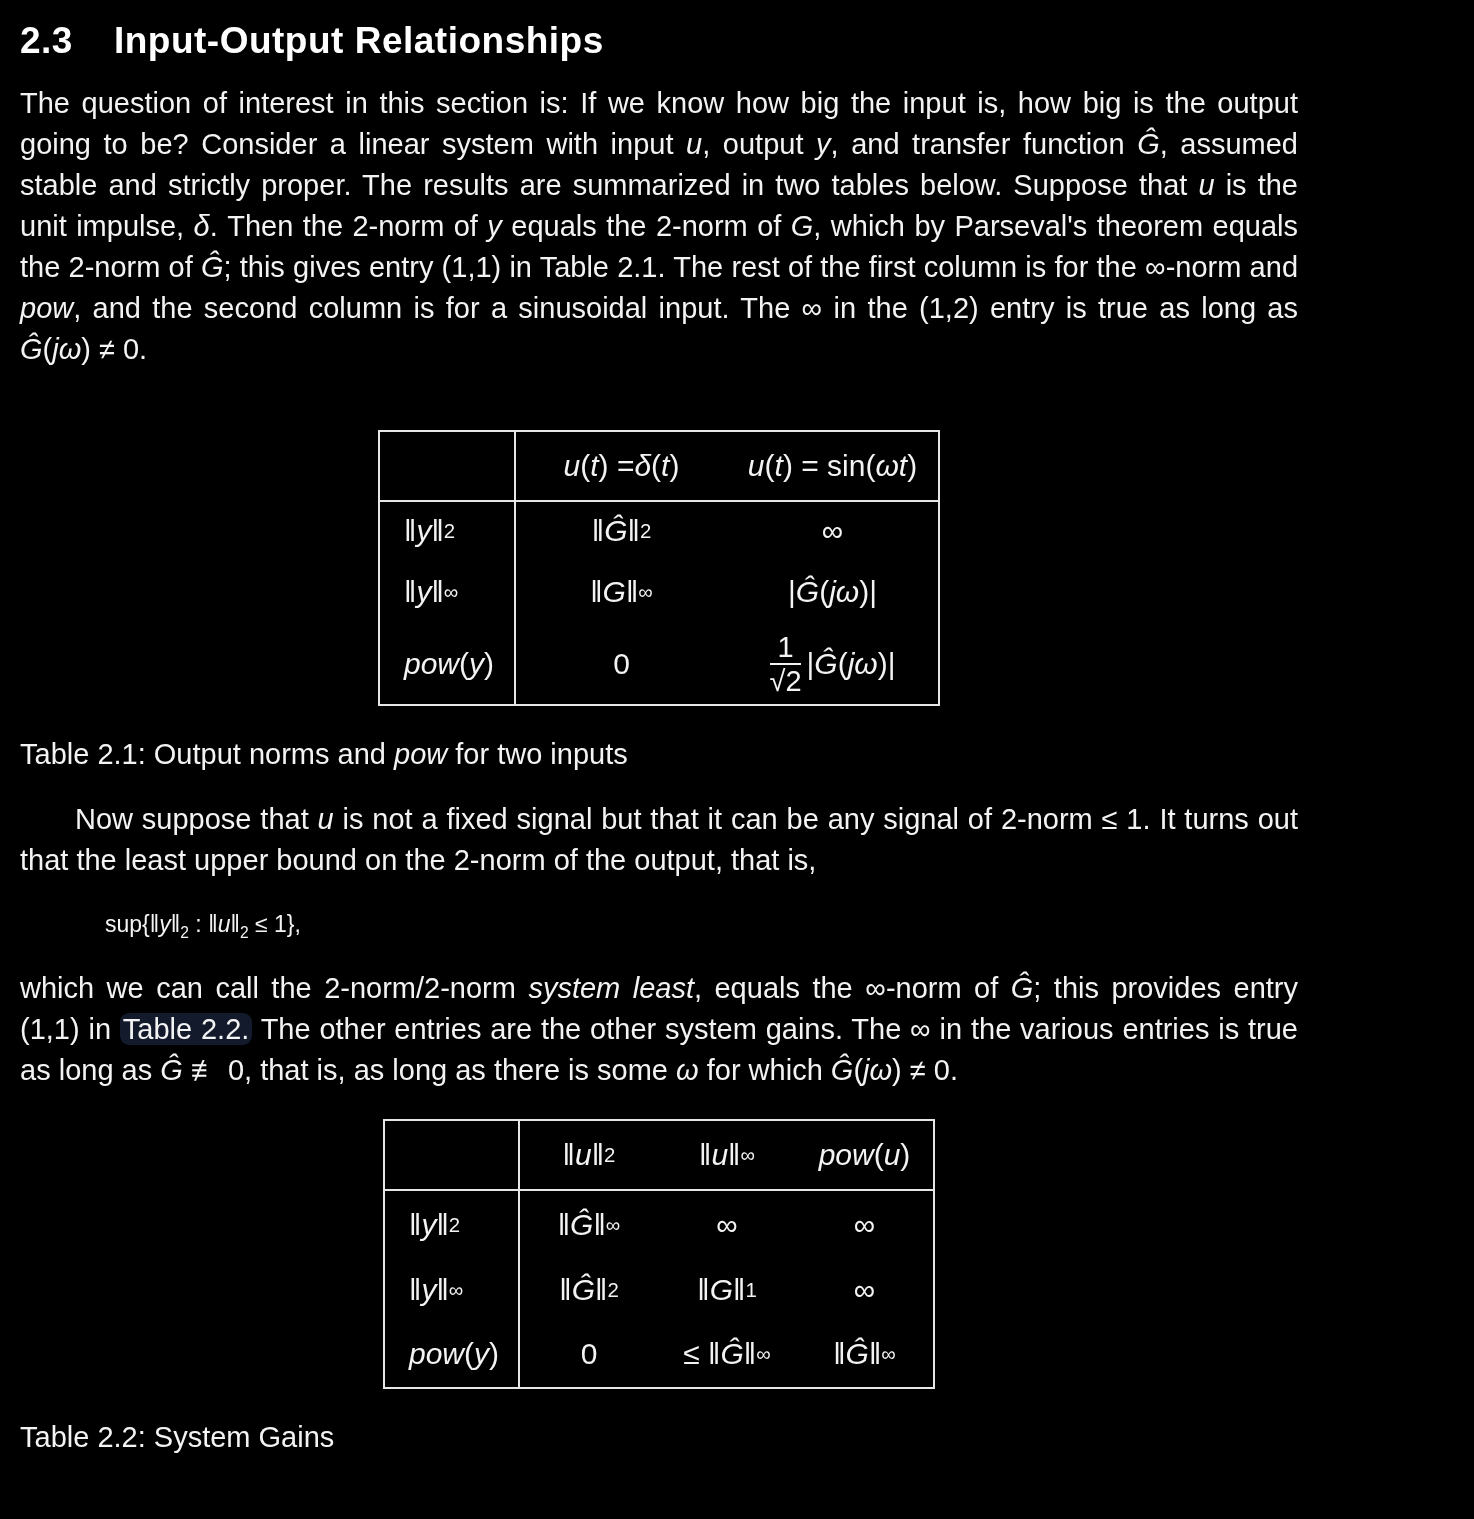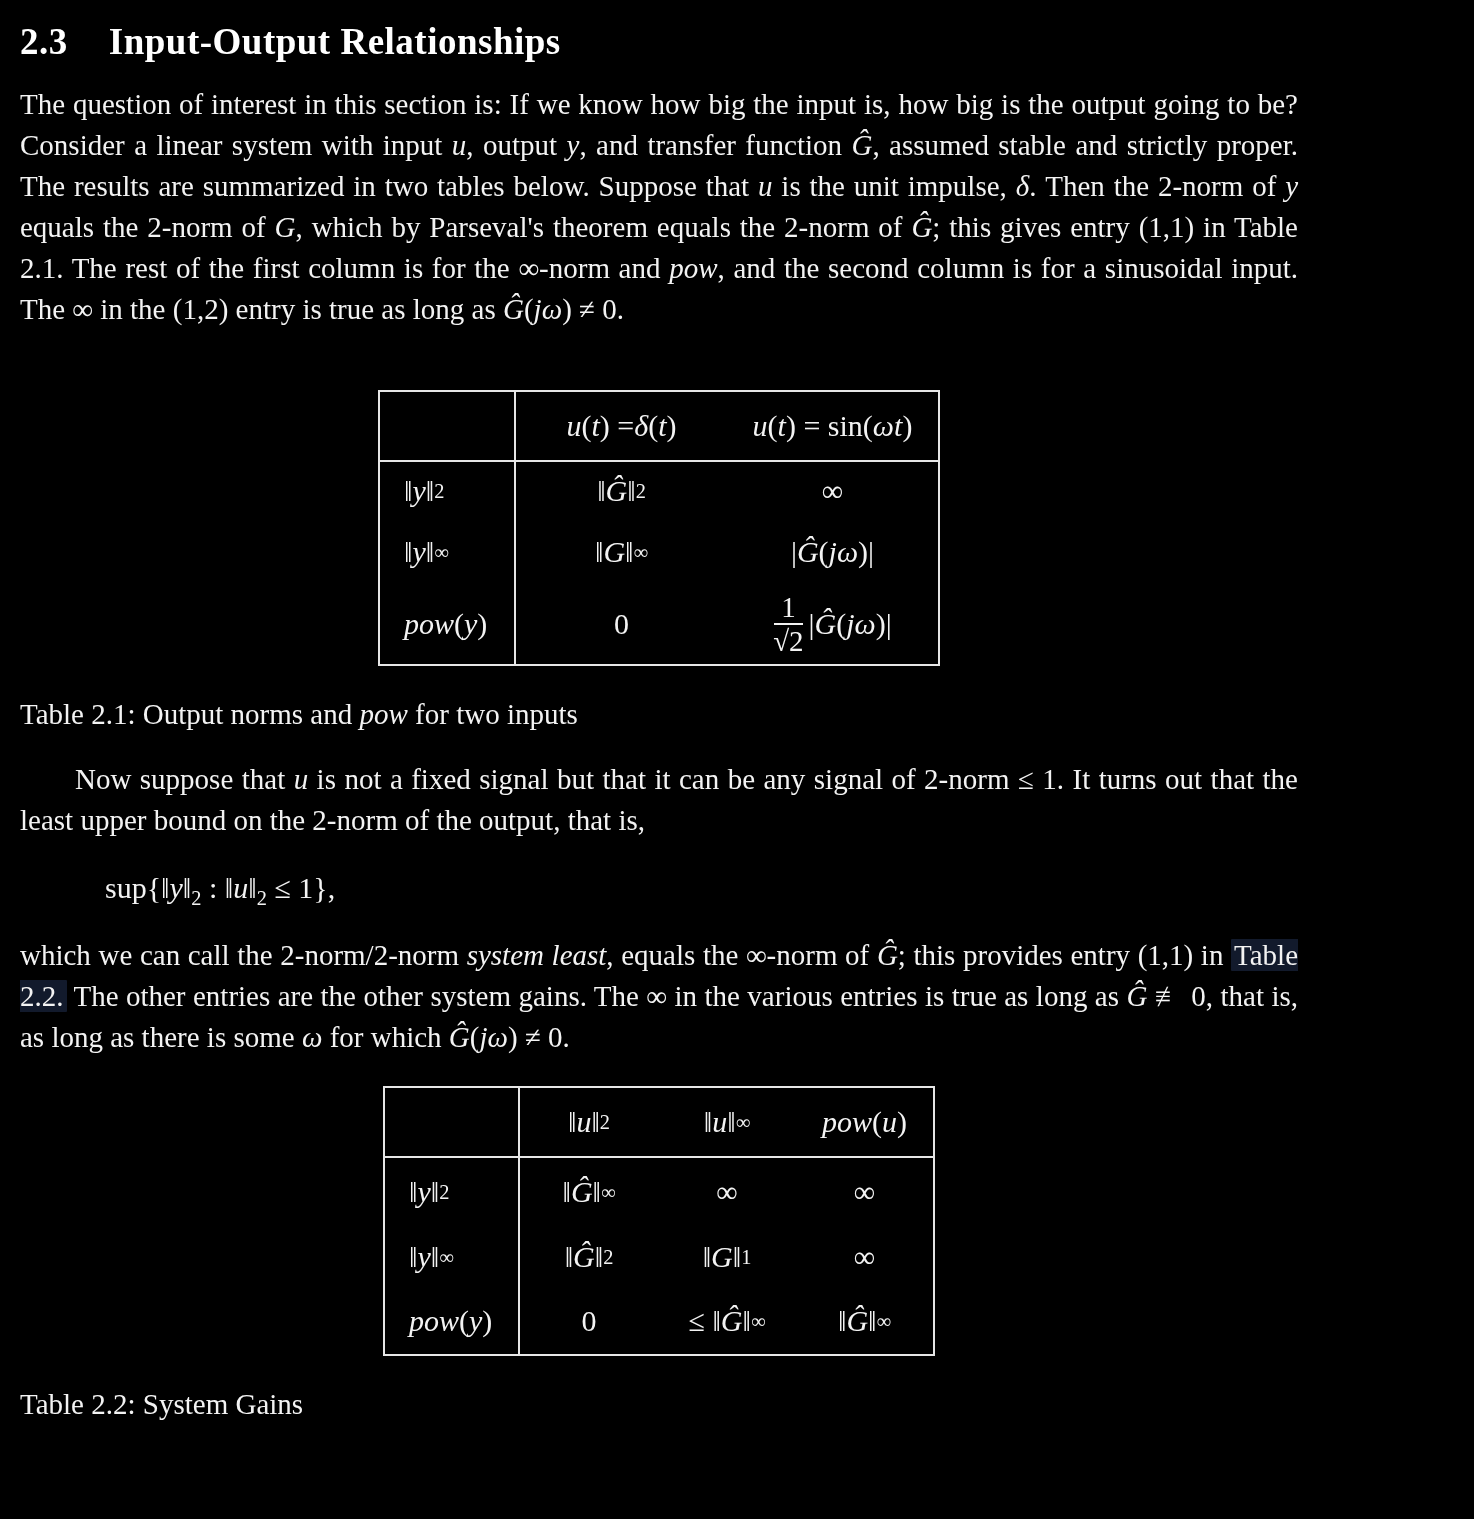--- a/index.html
+++ b/index.html
@@ -4,46 +4,46 @@
 <style>
   html,body{margin:0;padding:0;background:#000;}
   .page{
     position:relative;
     width:1318px;height:1519px;
     box-sizing:border-box;
     padding:14px 20px 0 20px;
     overflow:hidden;
     background:#000;
     color:#f3f3f3;
-    font-family:Liberation Serif, serif;
+    font-family:Liberation Sans, sans-serif;
   }
   .section-heading{
     margin:6px 0 0 0;
     font-size:37px;
     font-weight:bold;
     color:#ffffff;
     letter-spacing:0.5px;
   }
   .section-heading .ttl{margin-left:41px;}
   .body-text{
     font-size:29px;
     line-height:41px;
     text-align:justify;
     margin:0;
   }
   .p1{margin-top:21px;}
   .p2{margin-top:28px;text-indent:55px;}
   .p3{margin-top:30px;}
   .equation{
-    font-size:30px;
+    font-size:23px;
     margin:30px 0 0 85px;
   }
   i{font-style:italic;}
   sub{font-size:68%;line-height:0;}
-  .hl{background:#121a2c;padding:0 3px;border-radius:1px;}
+  .hl{background:#121a2c;padding:0 3px;border-radius:9px;}
   figure{margin:0;}
   .tbl1wrap{margin-top:60px;}
   .tbl2wrap{margin-top:28px;}
   .mtable{
     margin:0 auto;
     display:grid;
     border:2px solid #e6e6e6;
     font-size:30px;
     box-sizing:content-box;
   }

